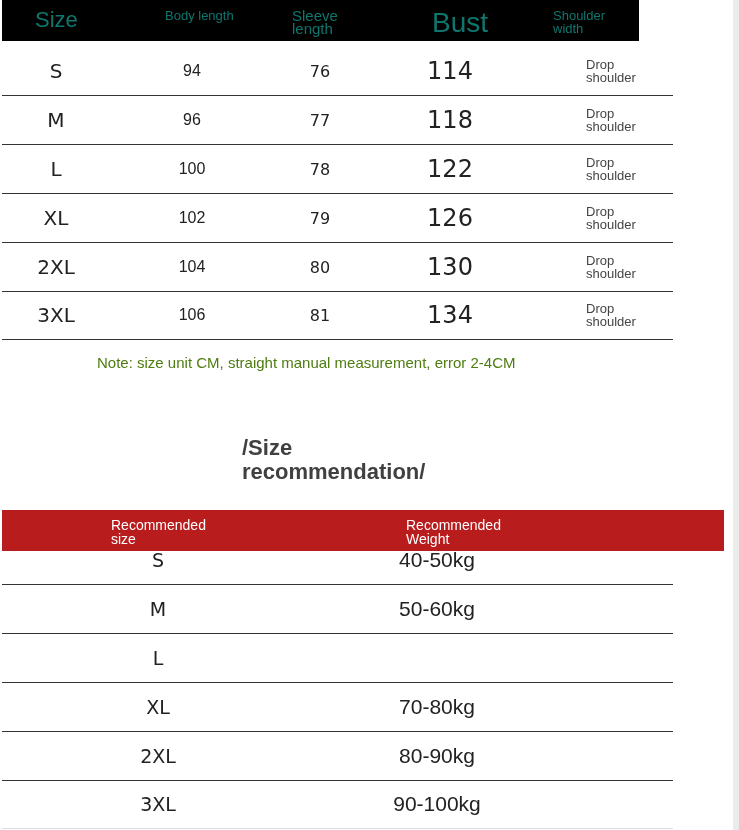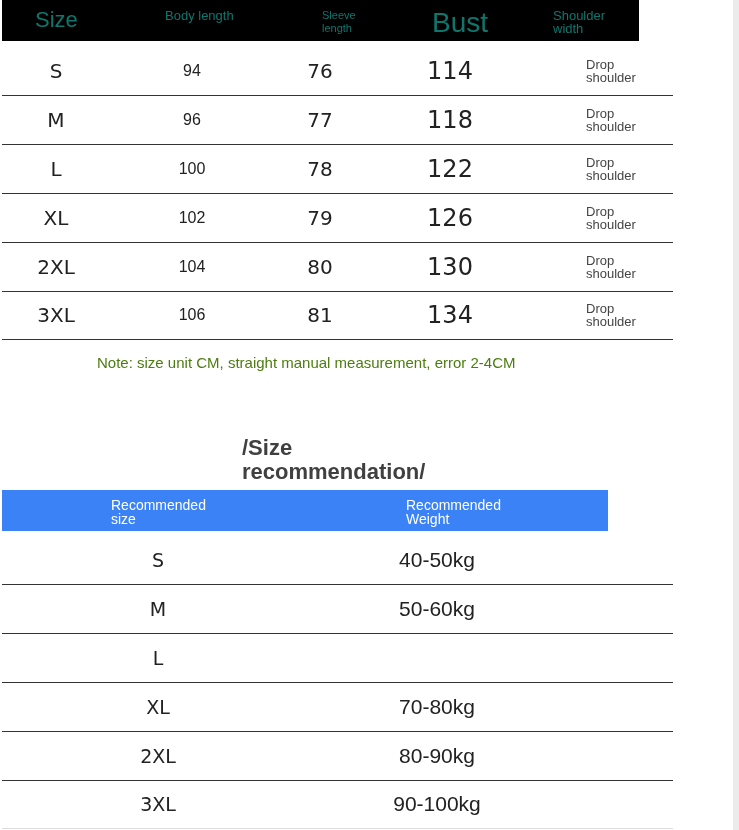--- a/index.html
+++ b/index.html
@@ -3,33 +3,33 @@
   <meta charset="utf-8">
   <style>
     html, body { margin: 0; padding: 0; background: #ffffff; }
     body { width: 739px; height: 830px; position: relative; overflow: hidden;
            font-family: "Liberation Sans", sans-serif; color: #222; }
     .right-edge { position: absolute; left: 733px; top: 0; width: 6px; height: 830px; background: #ebebeb; }
     .t1-head { position: absolute; left: 2px; top: 0; width: 637px; height: 41px; background: #000; color: #0f766e; }
     .t1-head span { position: absolute; line-height: 1.0; }
     .h-size { left: 33px; top: 9px; font-size: 22px; }
     .h-body { left: 163px; top: 9px; font-size: 13px; }
-    .h-sleeve { left: 290px; top: 9px; font-size: 11px; line-height: 13px !important; width: 60px; margin-left: 30px; }
+    .h-sleeve { left: 290px; top: 9px; font-size: 15px; line-height: 13px !important; width: 60px; }
     .h-bust { left: 430px; top: 9px; font-size: 28px; }
     .h-shoulder { left: 551px; top: 9px; font-size: 13px; line-height: 13px !important; width: 70px; }
     .t1-row { position: absolute; left: 2px; width: 671px; height: 48px; border-bottom: 1.5px solid #333; }
     .t1-row span { position: absolute; top: 50%; transform: translateY(-50%); }
     .c-size { left: 30px; width: 48px; text-align: center; font-family: "DejaVu Sans", sans-serif; font-size: 20px; color: #222; }
     .c-body { left: 160px; width: 60px; text-align: center; font-family: Liberation Sans, sans-serif; font-size: 16px; }
-    .c-sleeve { left: 290px; width: 56px; text-align: center; font-family: "DejaVu Sans", sans-serif; font-size: 20px; }
+    .c-sleeve { left: 290px; width: 56px; text-align: center; font-family: "DejaVu Sans", sans-serif; font-size: 16px; }
     .c-bust { left: 418px; width: 60px; text-align: center; font-family: "DejaVu Sans", sans-serif; font-size: 24px; }
     .c-shoulder { left: 552px; width: 80px; font-size: 13px; line-height: 13px; color: #444; margin-left: 32px; }
     .note { position: absolute; left: 97px; top: 356px; width: 460px; font-size: 15px; line-height: 14px; color: #4d7c0f; }
     .rec-title { position: absolute; left: 242px; top: 436px; font-size: 22px; line-height: 24px; color: #404040; font-weight: bold; }
-    .t2-head { position: absolute; left: 2px; top: 490px; width: 606px; height: 41px; background: #3b82f6; color: #fff; }
+    .t2-head { position: absolute; left: 2px; top: 510px; width: 722px; height: 41px; background: #b91c1c; color: #fff; }
     .t2-head span { position: absolute; top: 8px; font-size: 14px; line-height: 14px; }
     .h2-size { left: 109px; width: 110px; }
     .h2-weight { left: 404px; width: 120px; }
     .t2-row { position: absolute; left: 2px; width: 671px; height: 48px; border-bottom: 1.5px solid #333; }
     .t2-row.last { border-bottom: 1.5px solid #ddd; }
     .t2-row span { position: absolute; top: 50%; transform: translateY(-50%); font-size: 21px; }
     .c2-size { left: 120px; width: 72px; text-align: center; font-family: "DejaVu Sans", sans-serif; font-size: 19px !important; }
     .c2-weight { left: 360px; width: 150px; text-align: center; }
   </style>
 </head>

